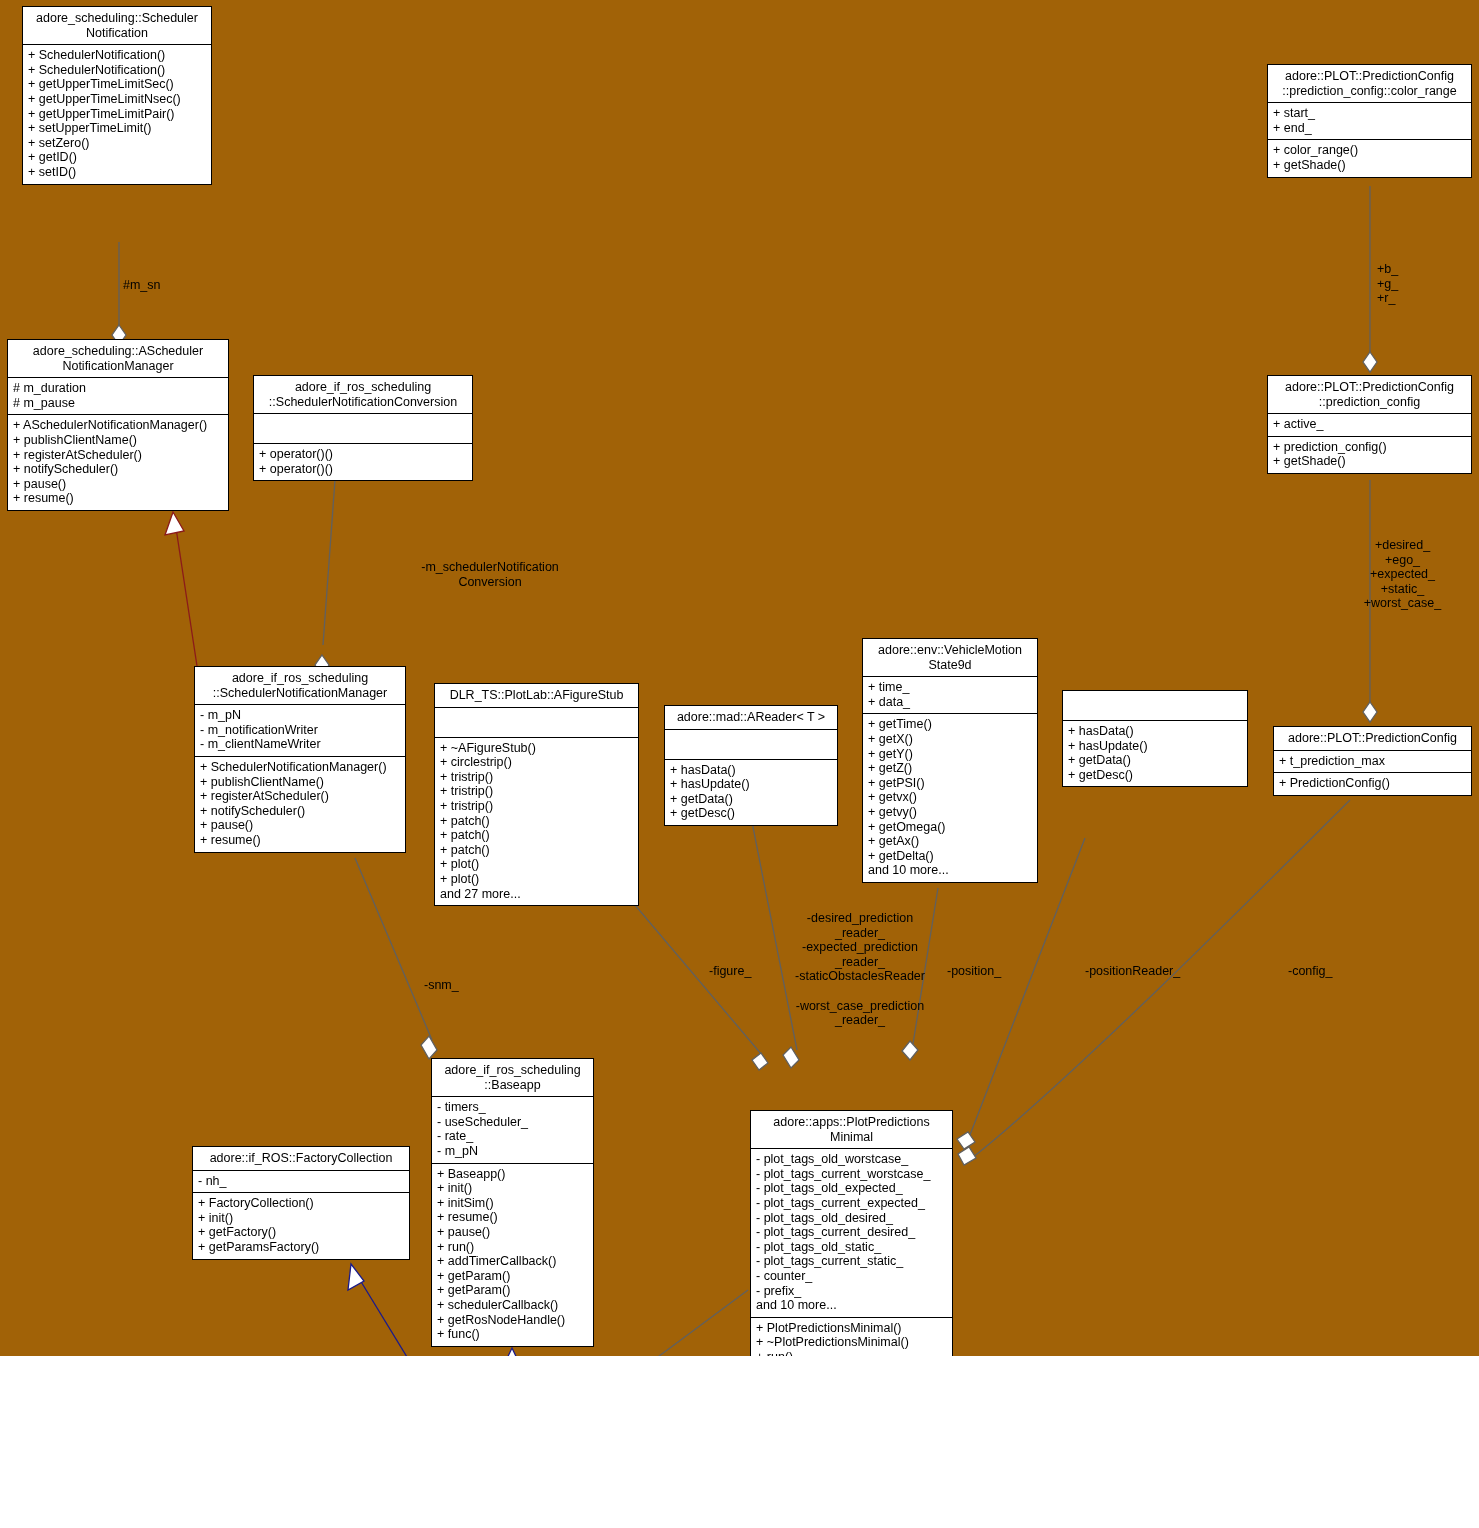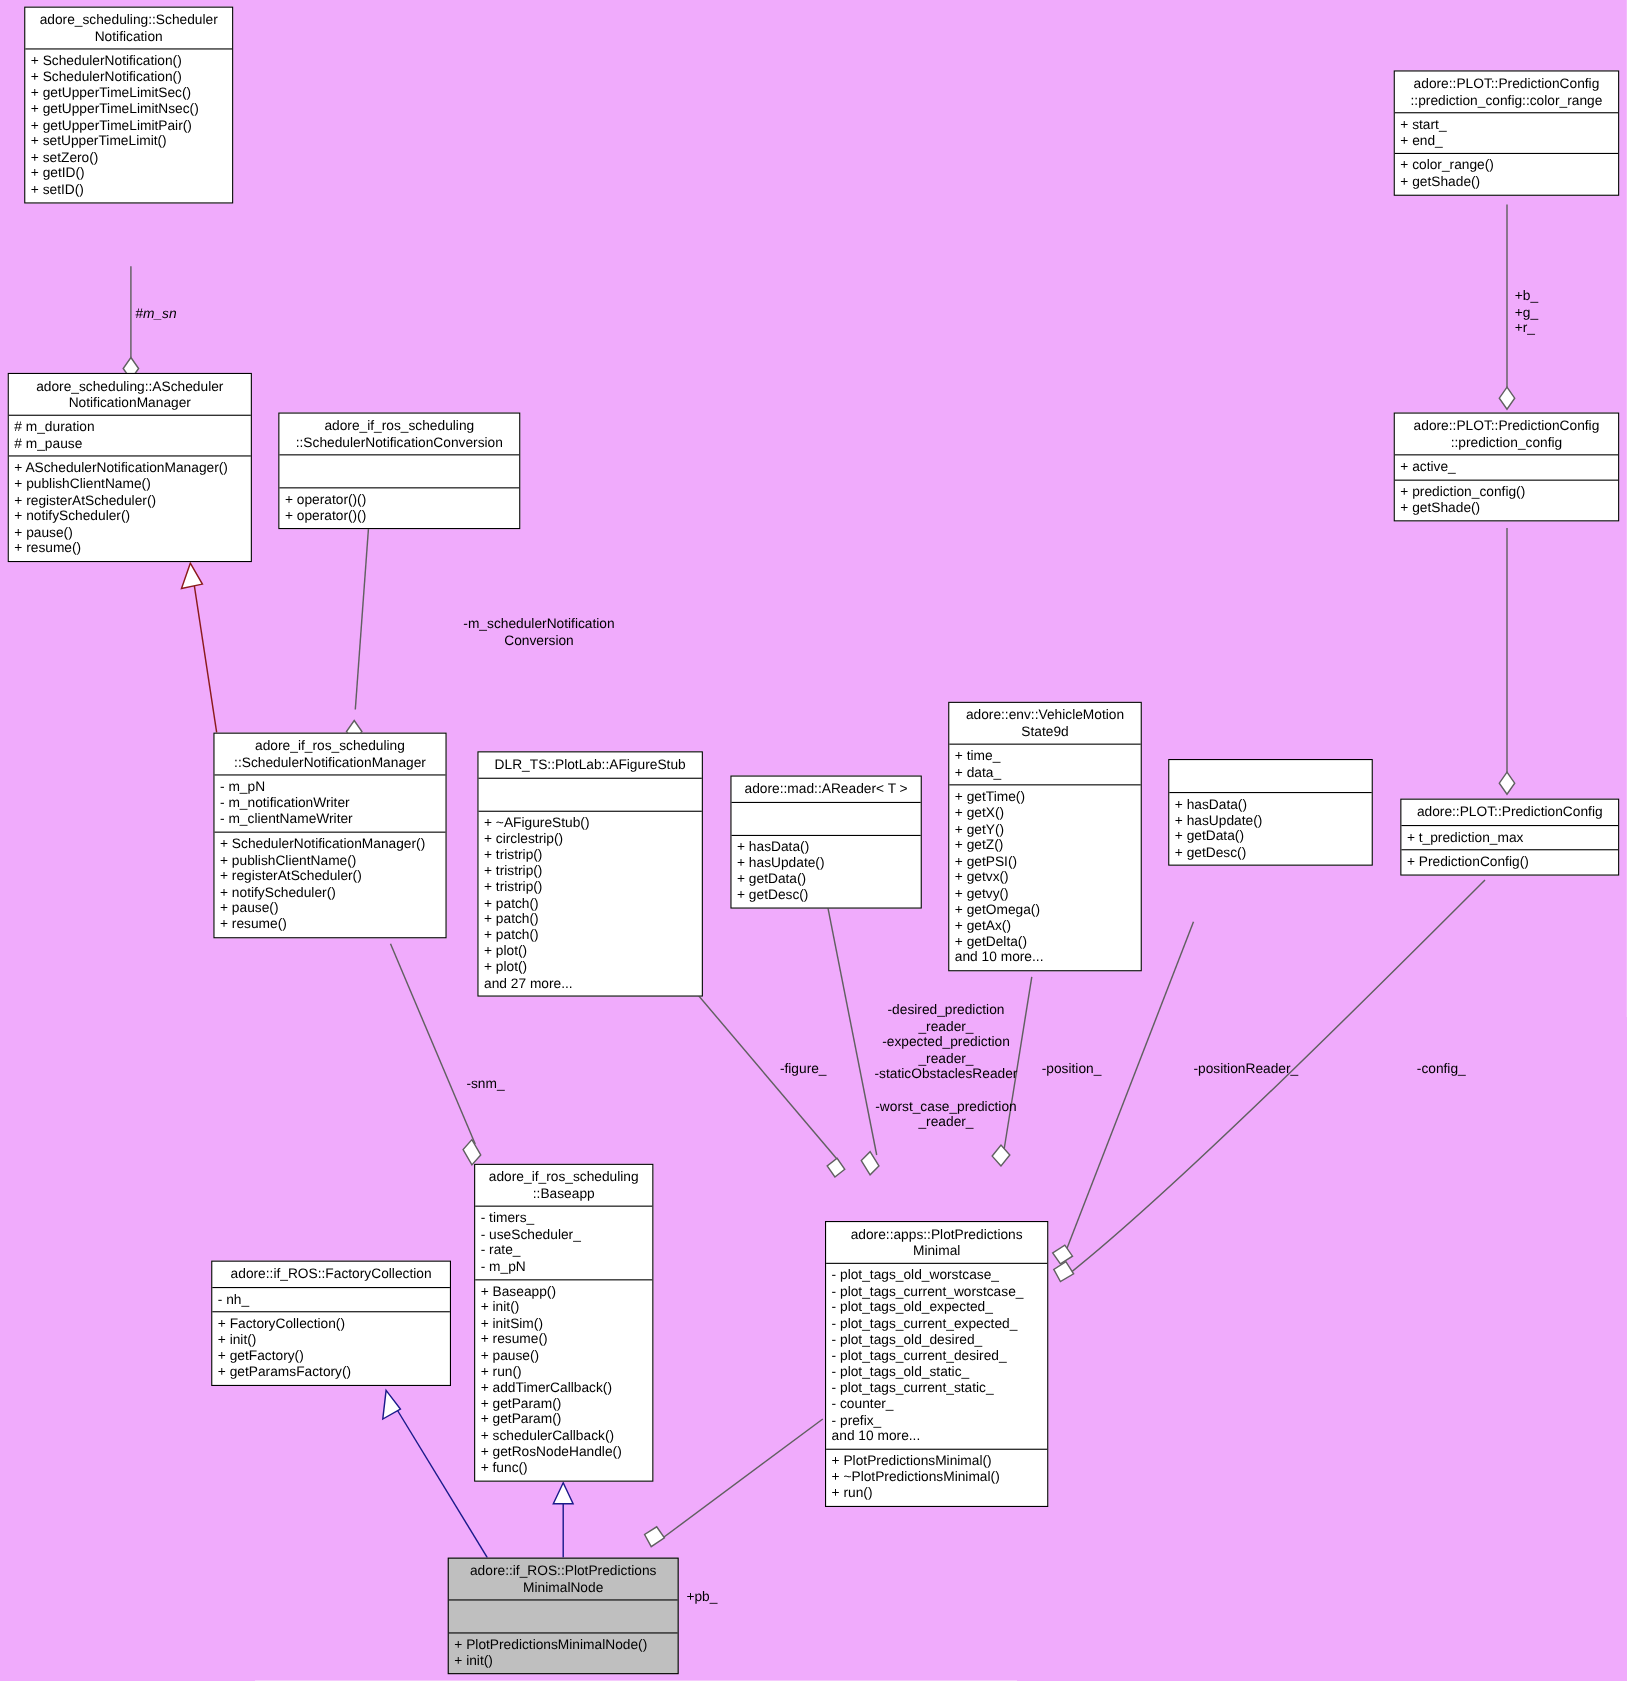--- a/index.html
+++ b/index.html
@@ -3,22 +3,22 @@
 <meta charset="utf-8">
 <style>
   html,body{margin:0;padding:0;background:#ffffff;}
   body{
     font-family:"Liberation Sans", sans-serif;
     -webkit-font-smoothing:antialiased;
   }
   #canvas{
     position:relative;
     width:1479px;
-    height:1528px;
-    background:#f0abfc;
+    height:1356px;
+    background:#a16207;
     overflow:hidden;
   }
   svg.edges{
     position:absolute;
     left:0;top:0;
     width:1479px;height:1528px;
     pointer-events:none;
   }
   .umlbox{
     position:absolute;
@@ -309,21 +309,21 @@
   </div>
 
   <div class="umlbox filled" style="left:407px;top:1416px;width:210px;">
     <div class="uml-title">adore::if_ROS::PlotPredictions
 MinimalNode</div>
     <div class="uml-attrs empty"></div>
     <div class="uml-ops">+ PlotPredictionsMinimalNode()
 + init()</div>
   </div>
 
-  <div class="edge-label left" style="left:123px;top:278px;font-style:italic;">#m_sn</div>
+  <div class="edge-label left" style="left:123px;top:278px;">#m_sn</div>
 
   <div class="edge-label" style="left:340px;top:560px;width:300px;">-m_schedulerNotification
 Conversion</div>
 
   <div class="edge-label left" style="left:424px;top:964px;margin-top:14px;">-snm_</div>
 
   <div class="edge-label left" style="left:709px;top:964px;">-figure_</div>
 
   <div class="edge-label" style="left:775px;top:911px;width:170px;">-desired_prediction
 _reader_
@@ -337,16 +337,21 @@
   <div class="edge-label left" style="left:947px;top:964px;">-position_</div>
 
   <div class="edge-label left" style="left:1085px;top:964px;">-positionReader_</div>
 
   <div class="edge-label left" style="left:1288px;top:964px;">-config_</div>
 
   <div class="edge-label left" style="left:1377px;top:262px;">+b_
 +g_
 +r_</div>
 
+  <div class="edge-label" style="left:1330px;top:538px;width:145px;">+desired_
++ego_
++expected_
++static_
++worst_case_</div>
 
   <div class="edge-label left" style="left:624px;top:1444px;">+pb_</div>
 
 </div>
 
 </body></html>

